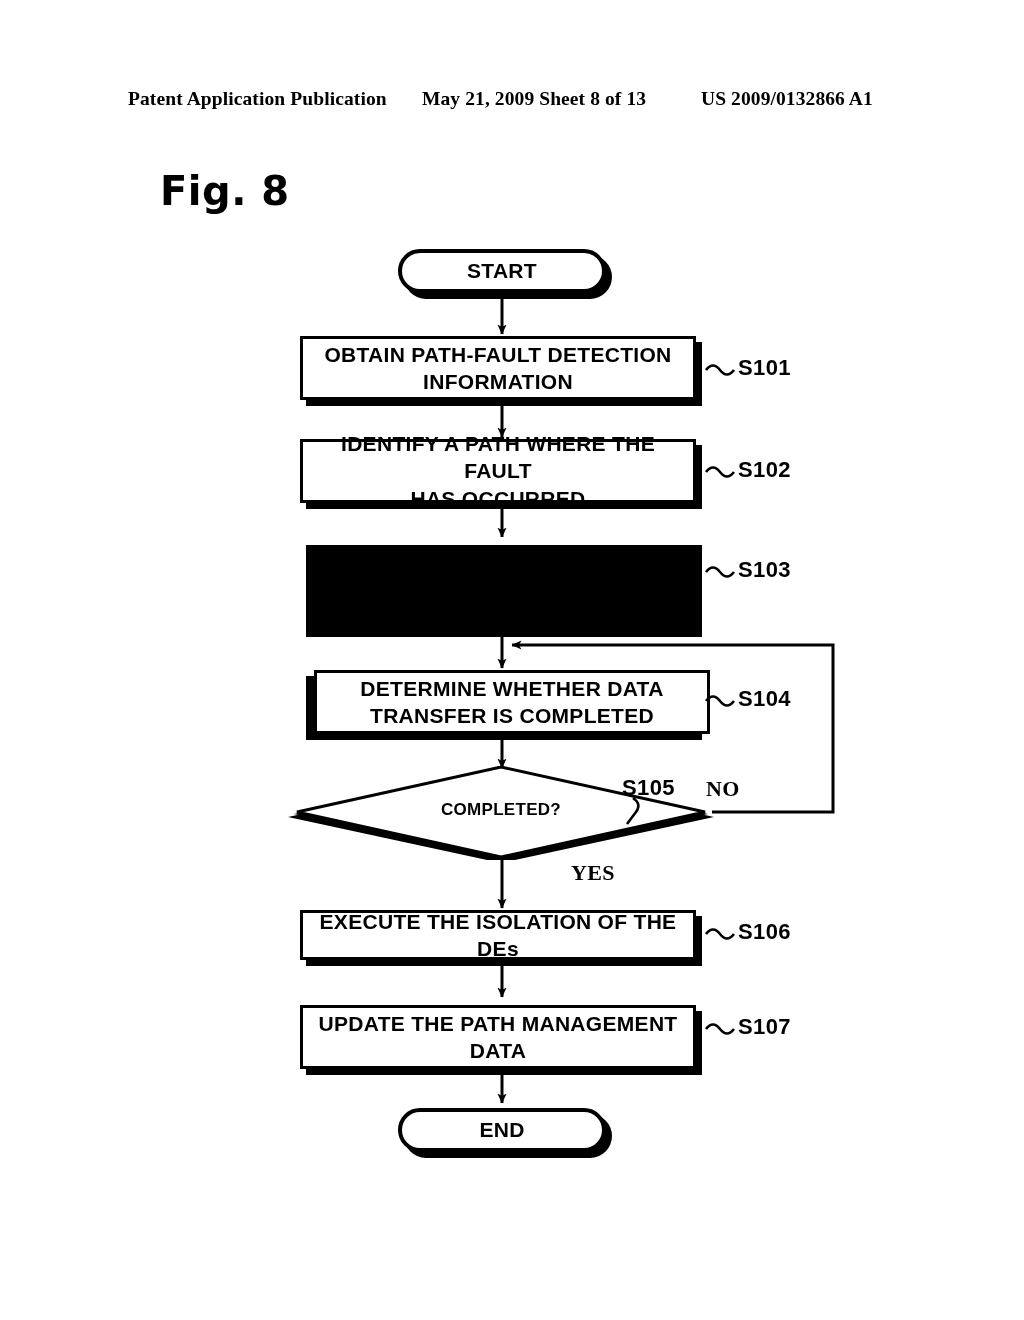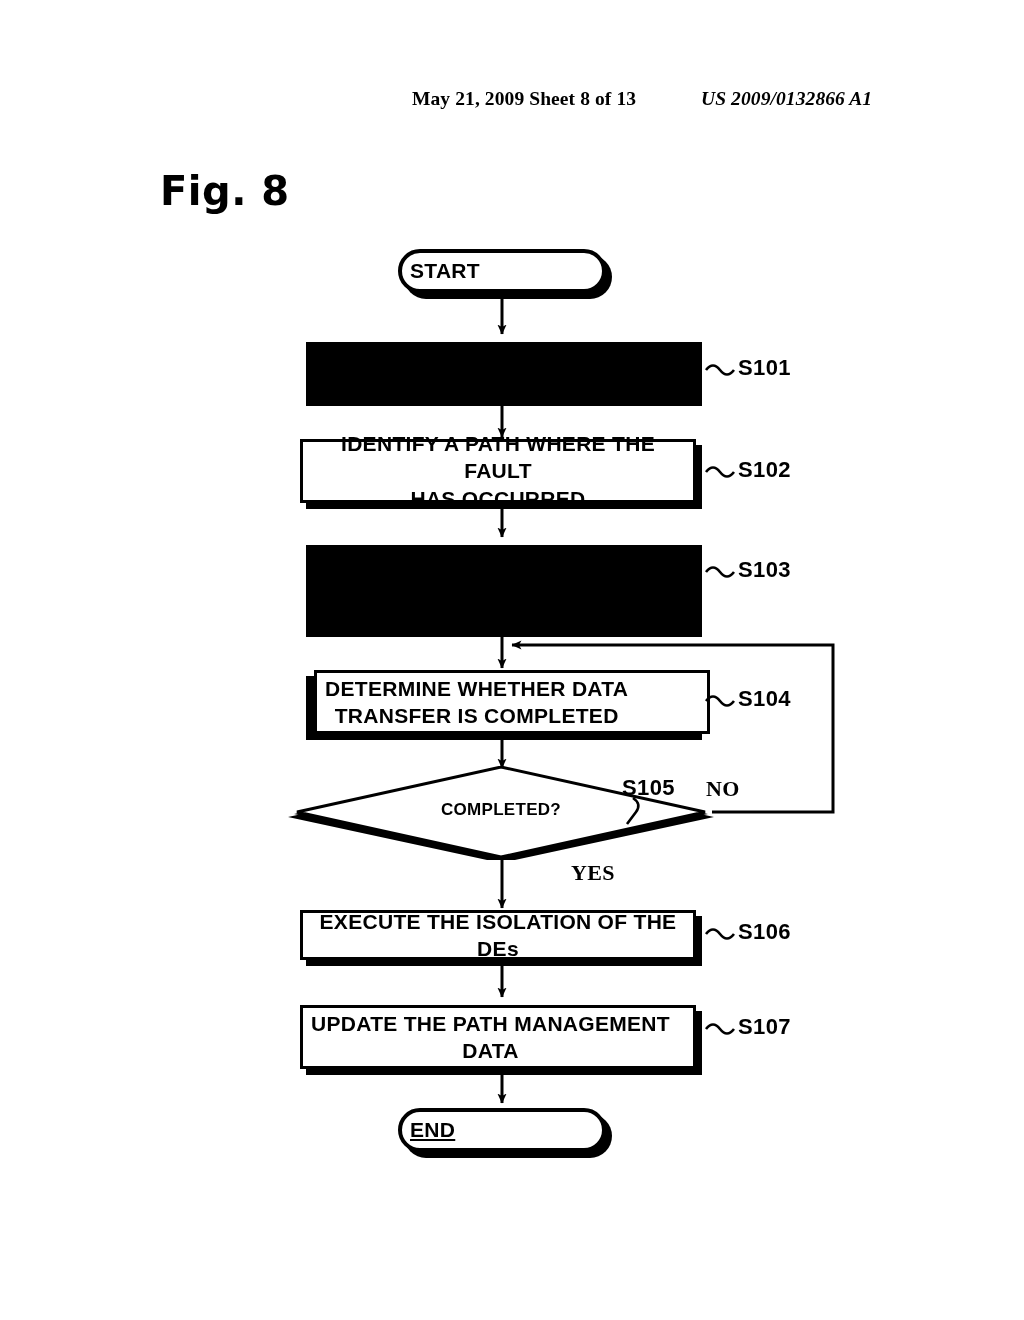--- a/index.html
+++ b/index.html
@@ -23,22 +23,22 @@
     left: 128px;
     width: 768px;
     height: 28px;
     font-family: "Liberation Serif", serif;
     font-weight: bold;
     font-size: 19.5px;
     letter-spacing: 0.1px;
     white-space: nowrap;
   }
   .pat-header .hdr-pub   { position: absolute; left: 0px;   top: 0; }
-  .pat-header .hdr-date  { position: absolute; left: 284px; top: 0; }
-  .pat-header .hdr-num   { position: absolute; left: 573px; top: 0; font-style: italic; }
+  .pat-header .hdr-date  { position: absolute; left: 294px; top: 0; }
+  .pat-header .hdr-num   { position: absolute; left: 573px; top: 0; }
 
   
   .fig-title {
     position: absolute;
     top: 168px;
     left: 160px;
     font-family: "DejaVu Sans", sans-serif;
     font-weight: bold;
     font-size: 40px;
     letter-spacing: 0.5px;
@@ -54,21 +54,21 @@
   }
 
   
   .node {
     position: absolute;
     box-sizing: border-box;
     background: #ffffff;
     border: 3px solid #000000;
     display: flex;
     align-items: center;
-    justify-content: flex-start;
+    justify-content: center;
     text-align: center;
     font-family: "Liberation Sans", sans-serif;
     font-weight: bold;
     font-size: 21px;
     line-height: 1.30;
     letter-spacing: 0.3px;
     z-index: 3;
   }
   .node .txt { display: block; padding: 0 8px; }
 
@@ -140,20 +140,21 @@
     width: 1024px;
     height: 1320px;
     z-index: 5;
     overflow: visible;
   }
 </style>
 </head>
 <body>
 
 <div class="pat-header">
+  <span class="hdr-pub">Patent Application Publication</span>
   <span class="hdr-date">May 21, 2009  Sheet 8 of 13</span>
   <span class="hdr-num">US 2009/0132866 A1</span>
 </div>
 
 <div class="fig-title">Fig. 8</div>
 
 <div id="flow">
 
   <svg class="lines" viewBox="0 0 1024 1320">
     <defs>
@@ -183,20 +184,26 @@
 
     <polyline points="712,812 833,812 833,645 512,645" fill="none" stroke="#000" stroke-width="3" marker-end="url(#arrowhead-l)"></polyline>
   </svg>
 
   <div class="shadow term-shadow" style="left:404px; top:255px; width:208px; height:44px;"></div>
   <div class="node term" style="left:398px; top:249px; width:208px; height:44px;">
     <span class="txt">START</span>
   </div>
 
   <div class="shadow" style="left:306px; top:342px; width:396px; height:64px;"></div>
+  <div class="node" style="left:300px; top:336px; width:396px; height:64px;">
+    <span class="txt">
+      <span>OBTAIN PATH-FAULT DETECTION</span><br>
+      <span>INFORMATION</span>
+    </span>
+  </div>
   <div class="step-label" style="left:738px; top:355px;">S101</div>
 
   <div class="shadow" style="left:306px; top:445px; width:396px; height:64px;"></div>
   <div class="node" style="left:300px; top:439px; width:396px; height:64px;">
     <span class="txt">
       <span>IDENTIFY A PATH WHERE THE FAULT</span><br>
       <span>HAS OCCURRED</span>
     </span>
   </div>
   <div class="step-label" style="left:738px; top:457px;">S102</div>
@@ -235,21 +242,21 @@
   <div class="shadow" style="left:306px; top:1011px; width:396px; height:64px;"></div>
   <div class="node" style="left:300px; top:1005px; width:396px; height:64px;">
     <span class="txt">
       <span>UPDATE THE PATH MANAGEMENT</span><br>
       <span>DATA</span>
     </span>
   </div>
   <div class="step-label" style="left:738px; top:1014px;">S107</div>
 
   <div class="shadow term-shadow" style="left:404px; top:1114px; width:208px; height:44px;"></div>
-  <div class="node term" style="left:398px; top:1108px; width:208px; height:44px;text-decoration:underline;">
+  <div class="node term" style="left:398px; top:1108px; width:208px; height:44px;">
     <span class="txt">END</span>
   </div>
 
   <svg class="leaders" viewBox="0 0 1024 1320">
 
     <path d="M706,370 q7,-9 14,0 q7,9 14,0" fill="none" stroke="#000" stroke-width="2.6"></path>
     <path d="M706,472 q7,-9 14,0 q7,9 14,0" fill="none" stroke="#000" stroke-width="2.6"></path>
     <path d="M706,572 q7,-9 14,0 q7,9 14,0" fill="none" stroke="#000" stroke-width="2.6"></path>
     <path d="M706,701 q7,-9 14,0 q7,9 14,0" fill="none" stroke="#000" stroke-width="2.6"></path>
     <path d="M706,934 q7,-9 14,0 q7,9 14,0" fill="none" stroke="#000" stroke-width="2.6"></path>

